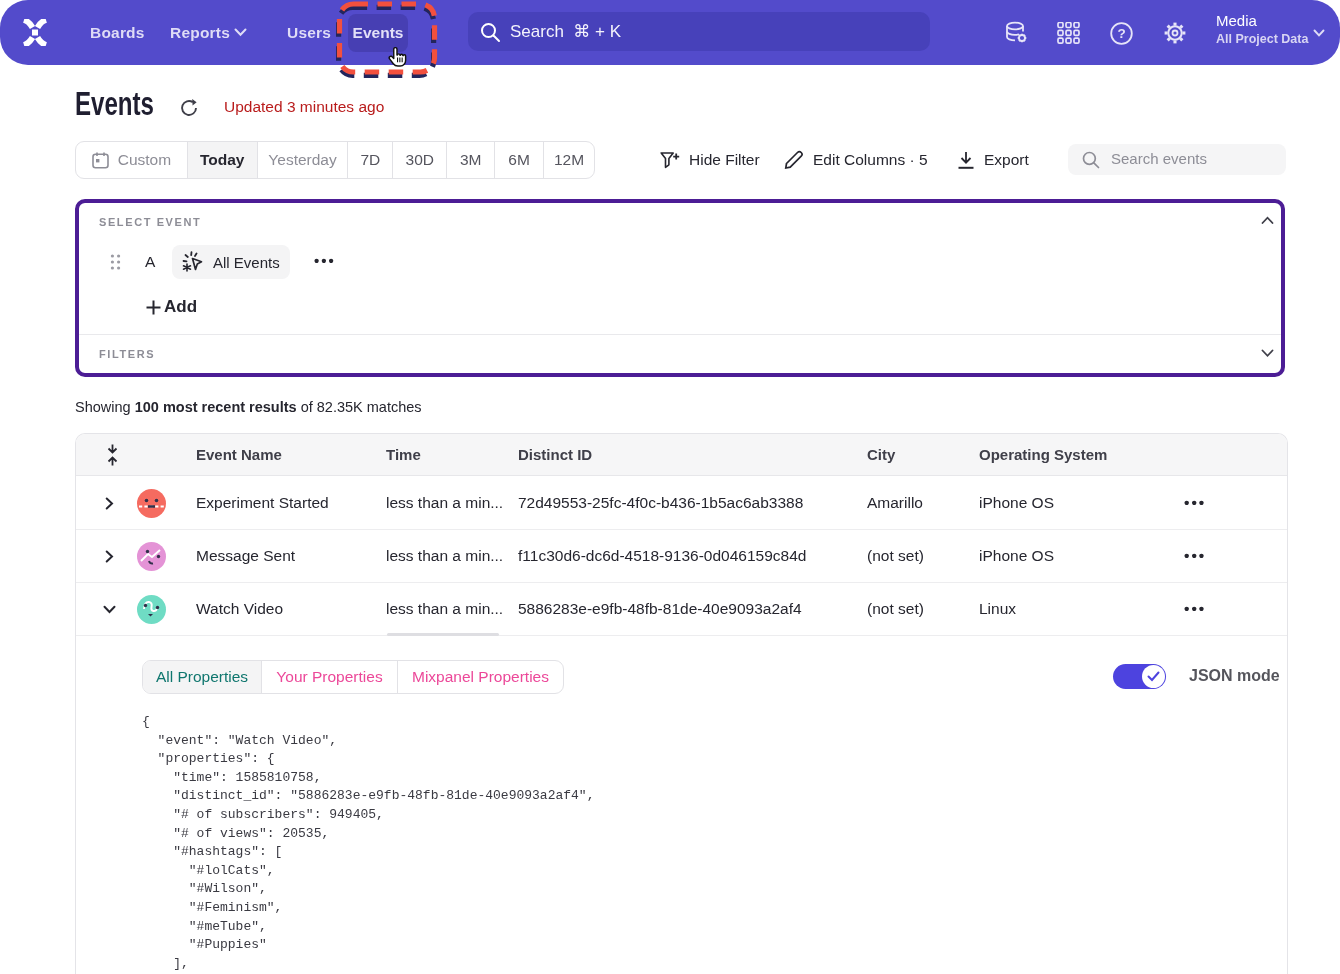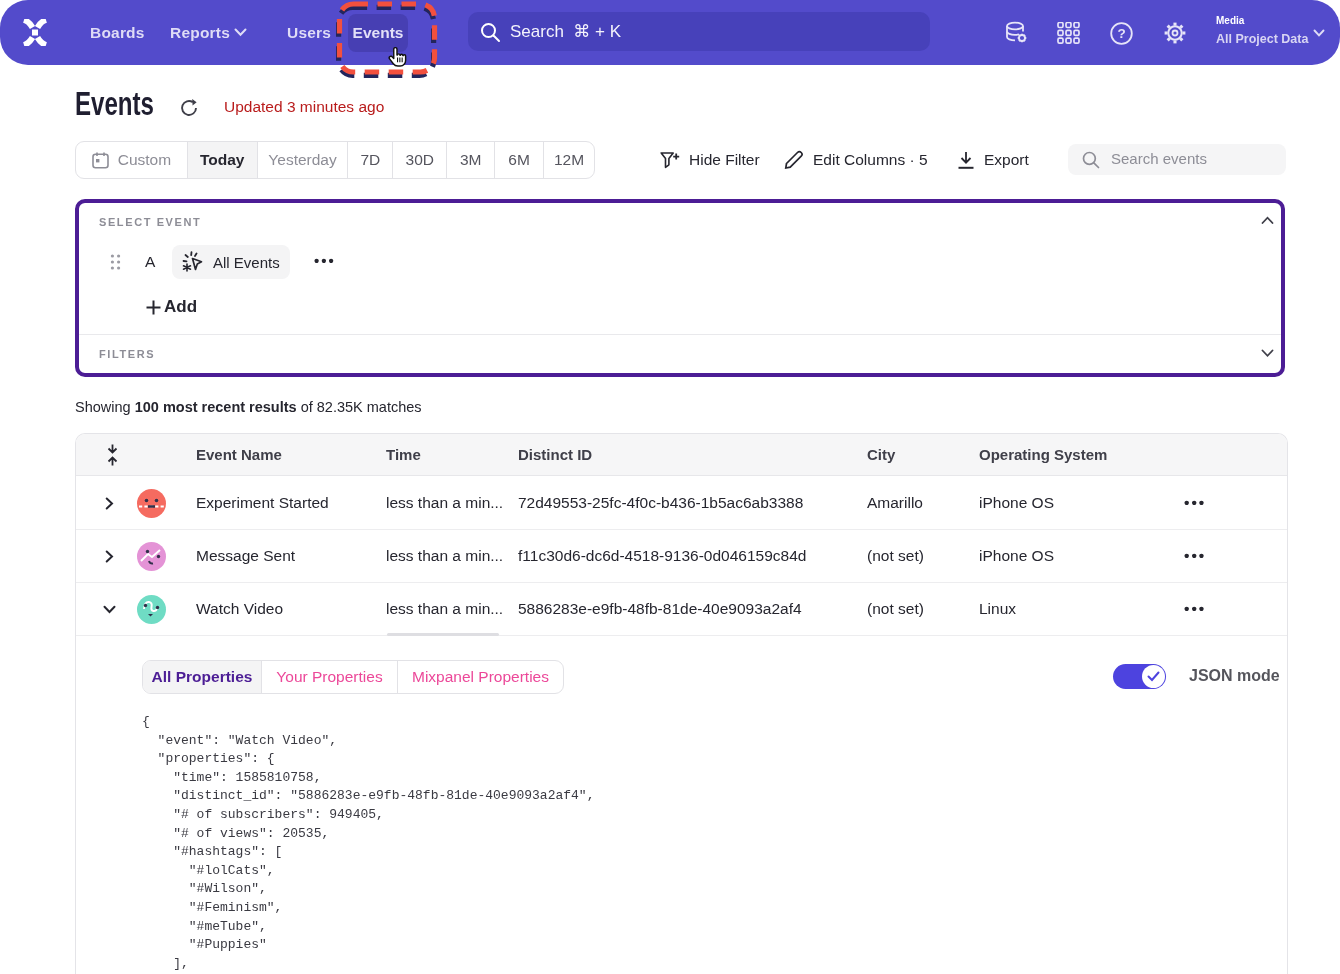--- a/index.html
+++ b/index.html
@@ -11,21 +11,21 @@
 #nav { position:absolute; left:0; top:0; width:1340px; height:65px; background:#534BCB;border-radius:28px; }
 .navlink { position:absolute; top:0; height:65px; line-height:65px; color:#DFDCF6;
   font-size:15.5px; font-weight:700; letter-spacing:.2px; }
 #evbtn { position:absolute; left:348px; top:14px; width:60px; height:38px;
   background:#473FB3; border-radius:8px; color:#E3E0F8; font-size:15.5px; font-weight:700;
   text-align:center; line-height:38px; }
 #navsearch { position:absolute; left:468px; top:12px; width:462px; height:39px;
   background:#4741BA; border-radius:10px; color:#fff; }
 #navsearch .txt { position:absolute; left:42px; top:0; line-height:39px; font-size:17px; color:#F4F3FC; font-weight:400;}
 #proj { position:absolute; left:1216px; top:10px; color:#fff; }
-#proj .l1 { font-size:10px; font-weight:700; line-height:22px; }
+#proj .l1 { font-size:15px; font-weight:400; line-height:22px; }
 #proj .l2 { font-size:12.5px; font-weight:700; color:#D8D5F3; line-height:15px; }
 
 
 h1 { position:absolute; left:75px; top:85px; font-size:33px; font-weight:700; color:#1F1E30; transform:scaleX(.73); transform-origin:left top;}
 #updated { position:absolute; left:224px; top:98px; font-size:15.5px; color:#b91c1c; }
 
 
 #dates { position:absolute; left:75px; top:141px; width:520px; height:38px;
   border:1px solid #E2E2E6; border-radius:9px; display:flex; overflow:hidden; background:#fff;}
 #dates .seg { height:100%; display:flex; align-items:center; justify-content:center;
@@ -66,21 +66,21 @@
 .link { color:#5B51D8; }
 .dim { color:#55555E; }
 .dots3 { letter-spacing:2px; font-weight:700; color:#26262F; font-size:15px;}
 
 
 #tabs { position:absolute; left:66px; top:226px; height:34px; display:flex;
   border:1px solid #E2E2E6; border-radius:9px; overflow:hidden; background:#fff;}
 #tabs .tab { display:flex; align-items:center; justify-content:center; font-size:15.5px; color:#ec4899;
   border-right:1px solid #E2E2E6; }
 #tabs .tab:last-child { border-right:none; }
-#tabs .on { background:#F4F4F5; color:#4c1d95; font-weight:700; border-right:1px solid #E2E2E6;}
+#tabs .on { background:#F4F4F5; color:#0f766e; font-weight:400; border-right:1px solid #E2E2E6;}
 #toggle { position:absolute; left:1037px; top:230px; width:53px; height:25px; background:#4D43DF;
   border-radius:13px; }
 #toggle .knob { position:absolute; right:1px; top:1px; width:23px; height:23px; border-radius:50%;
   background:#fff; }
 #jsonmode { position:absolute; left:1113px; top:233px; font-size:16px; font-weight:700; color:#55555C; }
 #json { position:absolute; left:66px; top:279px; font-family:"Liberation Mono", monospace;
   font-size:13px; line-height:18.6px; color:#3A3A42; white-space:pre; }
 </style>
 </head>
 <body>

